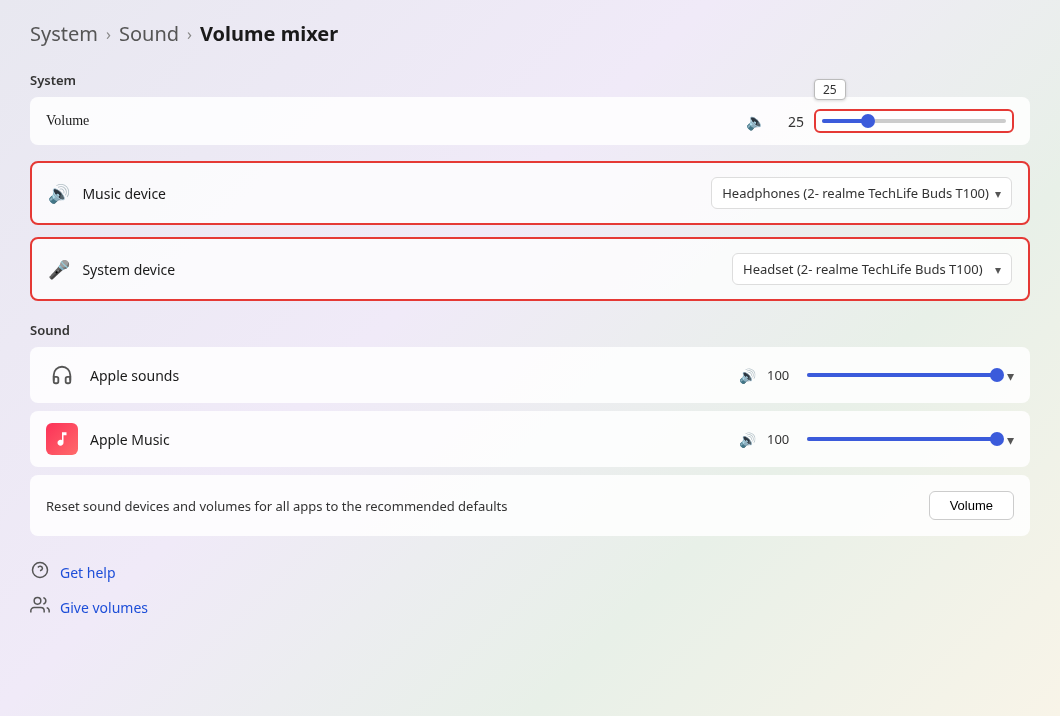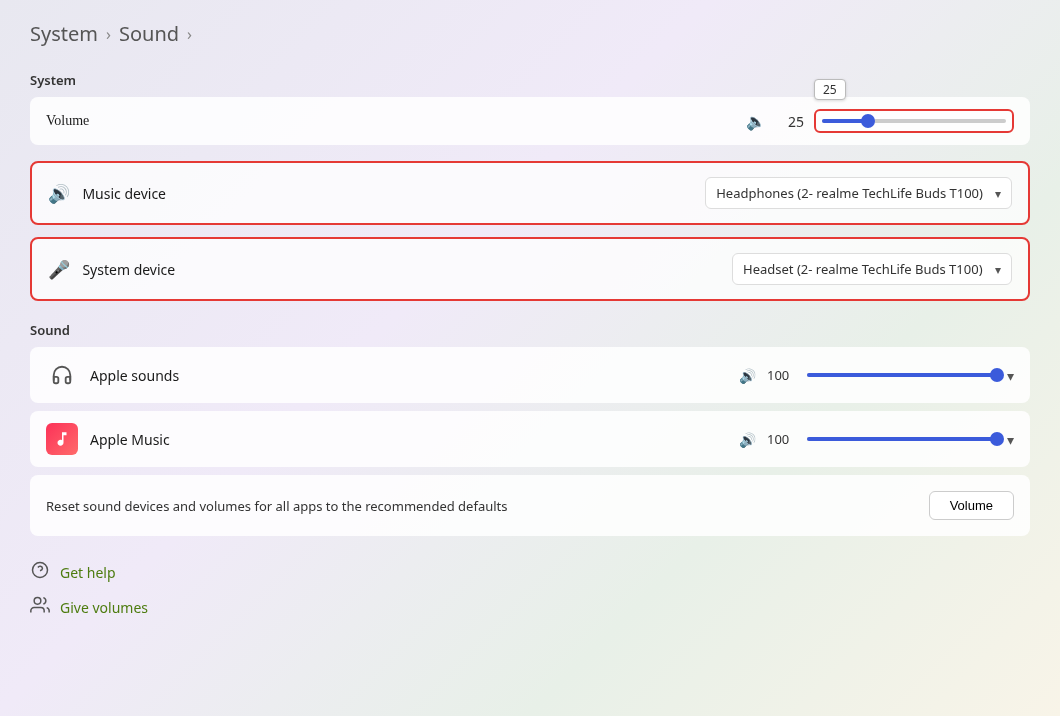--- a/index.html
+++ b/index.html
@@ -113,21 +113,21 @@
       align-items: center;
       padding: 14px 16px;
       gap: 12px;
     }
     .device-icon { font-size: 18px; color: #555; }
     .device-label { font-size: 14px; }
     .device-select {
       margin-left: auto;
       display: flex;
       align-items: center;
-      gap: 12px;
+      gap: 6px;
       background: rgba(255,255,255,0.9);
       border: 1px solid #ddd;
       border-radius: 6px;
       padding: 6px 10px;
       font-size: 13px;
       cursor: pointer;
       min-width: 280px;
       justify-content: space-between;
     }
     .device-select-text { color: #333; }
@@ -230,21 +230,21 @@
     .footer {
       margin-top: 24px;
       display: flex;
       flex-direction: column;
       gap: 10px;
     }
     .footer-link {
       display: flex;
       align-items: center;
       gap: 10px;
-      color: #4d7c0f;
+      color: #1d4ed8;
       font-size: 14px;
       cursor: pointer;
       text-decoration: none;
     }
     .footer-icon { font-size: 18px; color: #555; }
 
     
     .main-slider-wrapper {
       position: relative;
       display: flex;
@@ -264,20 +264,21 @@
     }
   </style>
 </head>
 <body>
 
 <div class="breadcrumb">
   <span class="link">System</span>
   <span class="sep">›</span>
   <span class="link">Sound</span>
   <span class="sep">›</span>
+  <span class="current">Volume mixer</span>
 </div>
 
 <div class="section-label">System</div>
 
 <div class="system-card">
   <div class="volume-row">
     <span class="volume-label">Volume</span>
     <div class="volume-right">
       <span class="volume-icon">🔈</span>
       <span class="volume-number">25</span>

